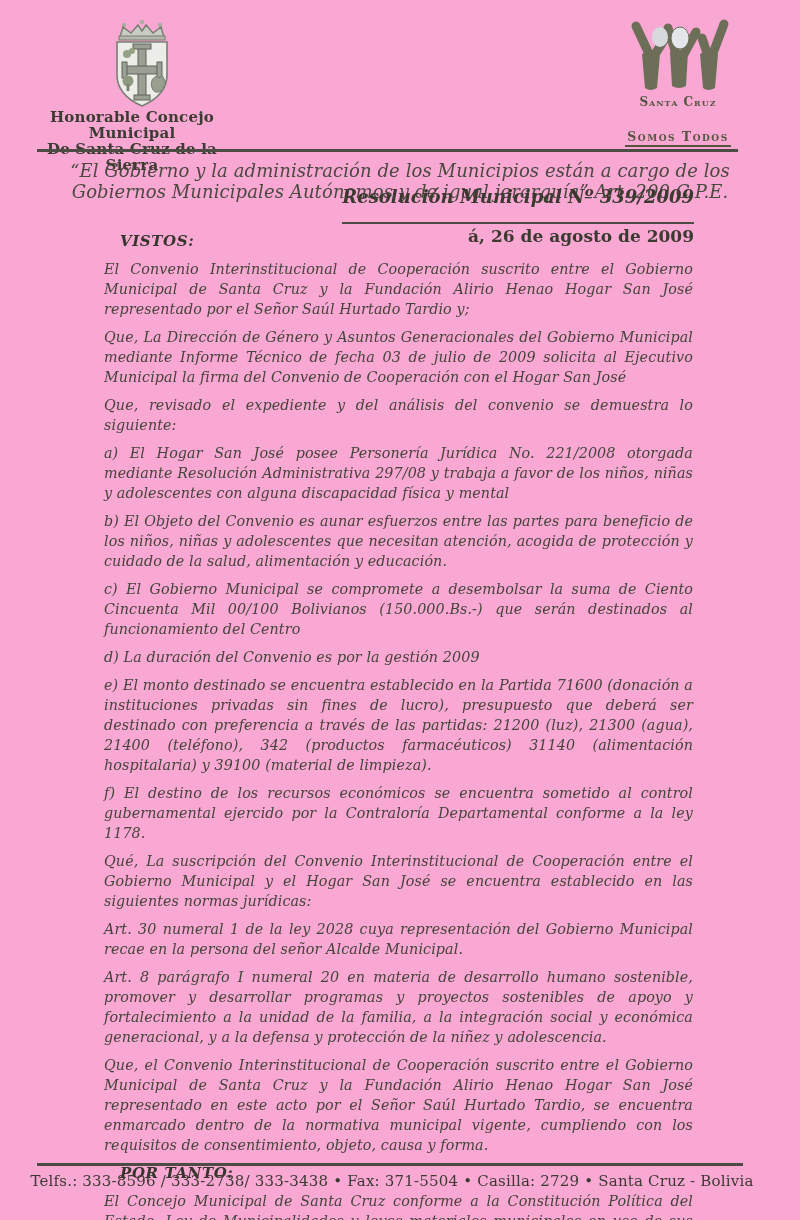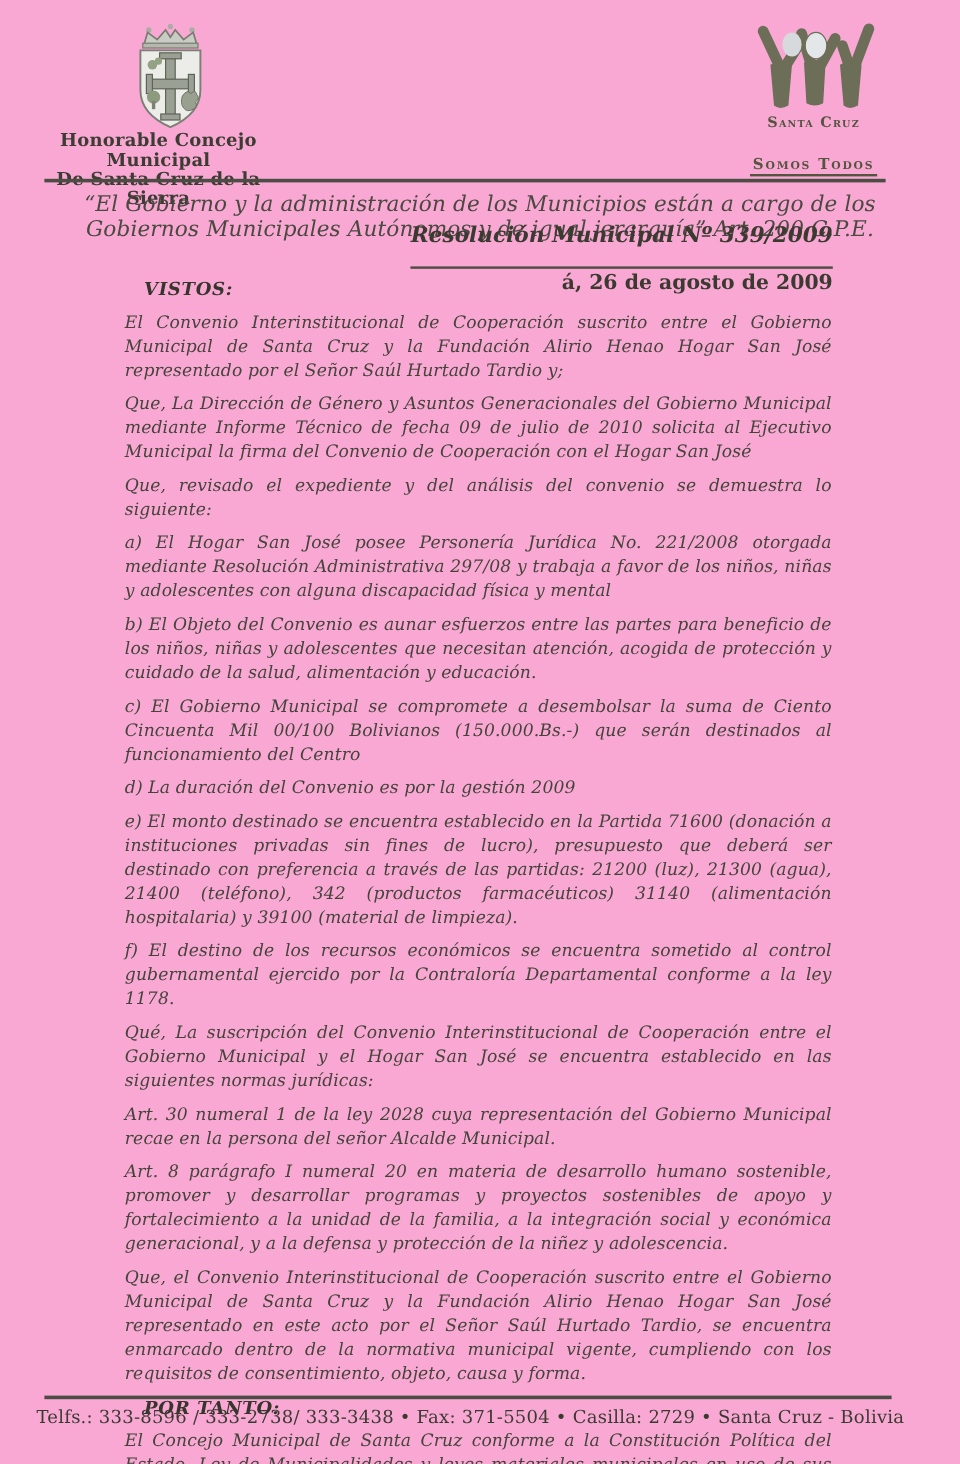--- a/index.html
+++ b/index.html
@@ -122,21 +122,21 @@
   <div class="quote">“El Gobierno y la administración de los Municipios están a cargo de los Gobiernos Municipales Autónomos y de igual jerarquía” Art. 200 C.P.E.</div>
 
   <div class="res-title-block">
     <span class="res-title">Resolución Municipal Nº 339/2009</span>
     <div class="res-date">á, 26 de agosto de 2009</div>
   </div>
 
   <div class="doc-body">
       <p class="sec-heading">VISTOS:</p>
       <p>El Convenio Interinstitucional de Cooperación suscrito entre el Gobierno Municipal de Santa Cruz y la Fundación Alirio Henao Hogar San José representado por el Señor Saúl Hurtado Tardio y;</p>
-      <p>Que, La Dirección de Género y Asuntos Generacionales del Gobierno Municipal mediante Informe Técnico de fecha 09 de julio de 2010 solicita al Ejecutivo Municipal la firma del Convenio de Cooperación con el Hogar San José</p>
+      <p>Que, La Dirección de Género y Asuntos Generacionales del Gobierno Municipal mediante Informe Técnico de fecha 03 de julio de 2009 solicita al Ejecutivo Municipal la firma del Convenio de Cooperación con el Hogar San José</p>
       <p>Que, revisado el expediente y del análisis del convenio se demuestra lo siguiente:</p>
       <p>a) El Hogar San José posee Personería Jurídica No. 221/2008 otorgada mediante Resolución Administrativa 297/08 y trabaja a favor de los niños, niñas y adolescentes con alguna discapacidad física y mental</p>
       <p>b) El Objeto del Convenio es aunar esfuerzos entre las partes para beneficio de los niños, niñas y adolescentes que necesitan atención, acogida de protección y cuidado de la salud, alimentación y educación.</p>
       <p>c) El Gobierno Municipal se compromete a desembolsar la suma de Ciento Cincuenta Mil 00/100 Bolivianos (150.000.Bs.-) que serán destinados al funcionamiento del Centro</p>
       <p>d) La duración del Convenio es por la gestión 2009</p>
       <p>e) El monto destinado se encuentra establecido en la Partida 71600 (donación a instituciones privadas sin fines de lucro), presupuesto que deberá ser destinado con preferencia a través de las partidas: 21200 (luz), 21300 (agua), 21400 (teléfono), 342 (productos farmacéuticos) 31140 (alimentación hospitalaria) y 39100 (material de limpieza).</p>
       <p>f) El destino de los recursos económicos se encuentra sometido al control gubernamental ejercido por la Contraloría Departamental conforme a la ley 1178.</p>
       <p>Qué, La suscripción del Convenio Interinstitucional de Cooperación entre el Gobierno Municipal y el Hogar San José se encuentra establecido en las siguientes normas jurídicas:</p>
       <p>Art. 30 numeral 1 de la ley 2028 cuya representación del Gobierno Municipal recae en la persona del señor Alcalde Municipal.</p>
       <p>Art. 8 parágrafo I numeral 20 en materia de desarrollo humano sostenible, promover y desarrollar programas y proyectos sostenibles de apoyo y fortalecimiento a la unidad de la familia, a la integración social y económica generacional, y a la defensa y protección de la niñez y adolescencia.</p>

